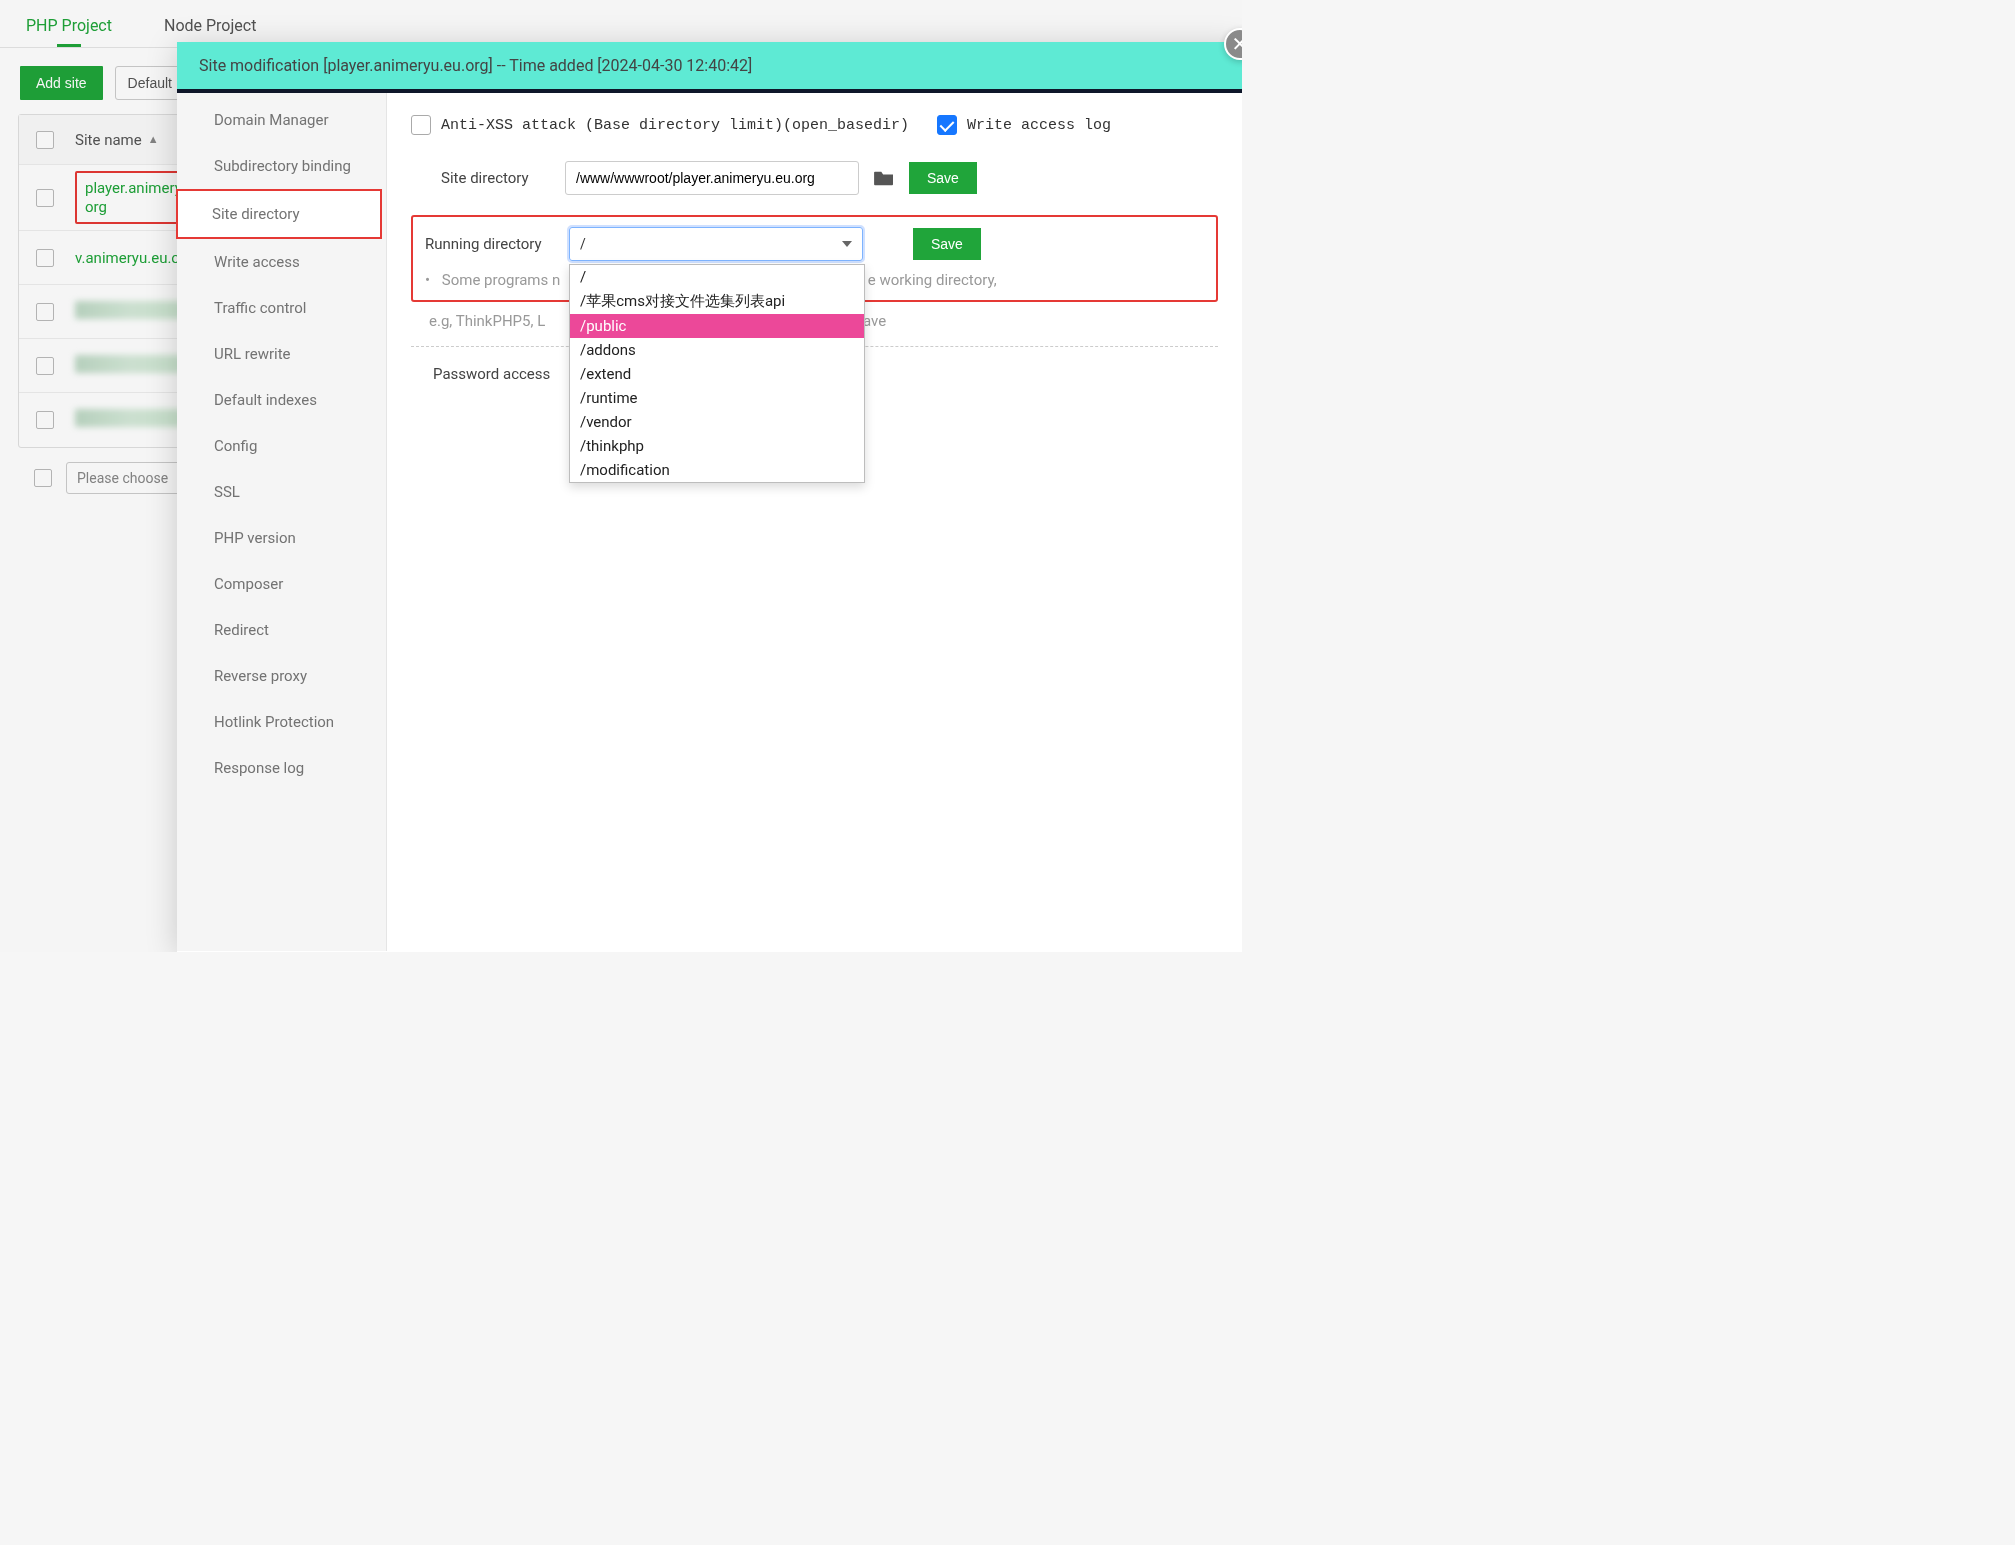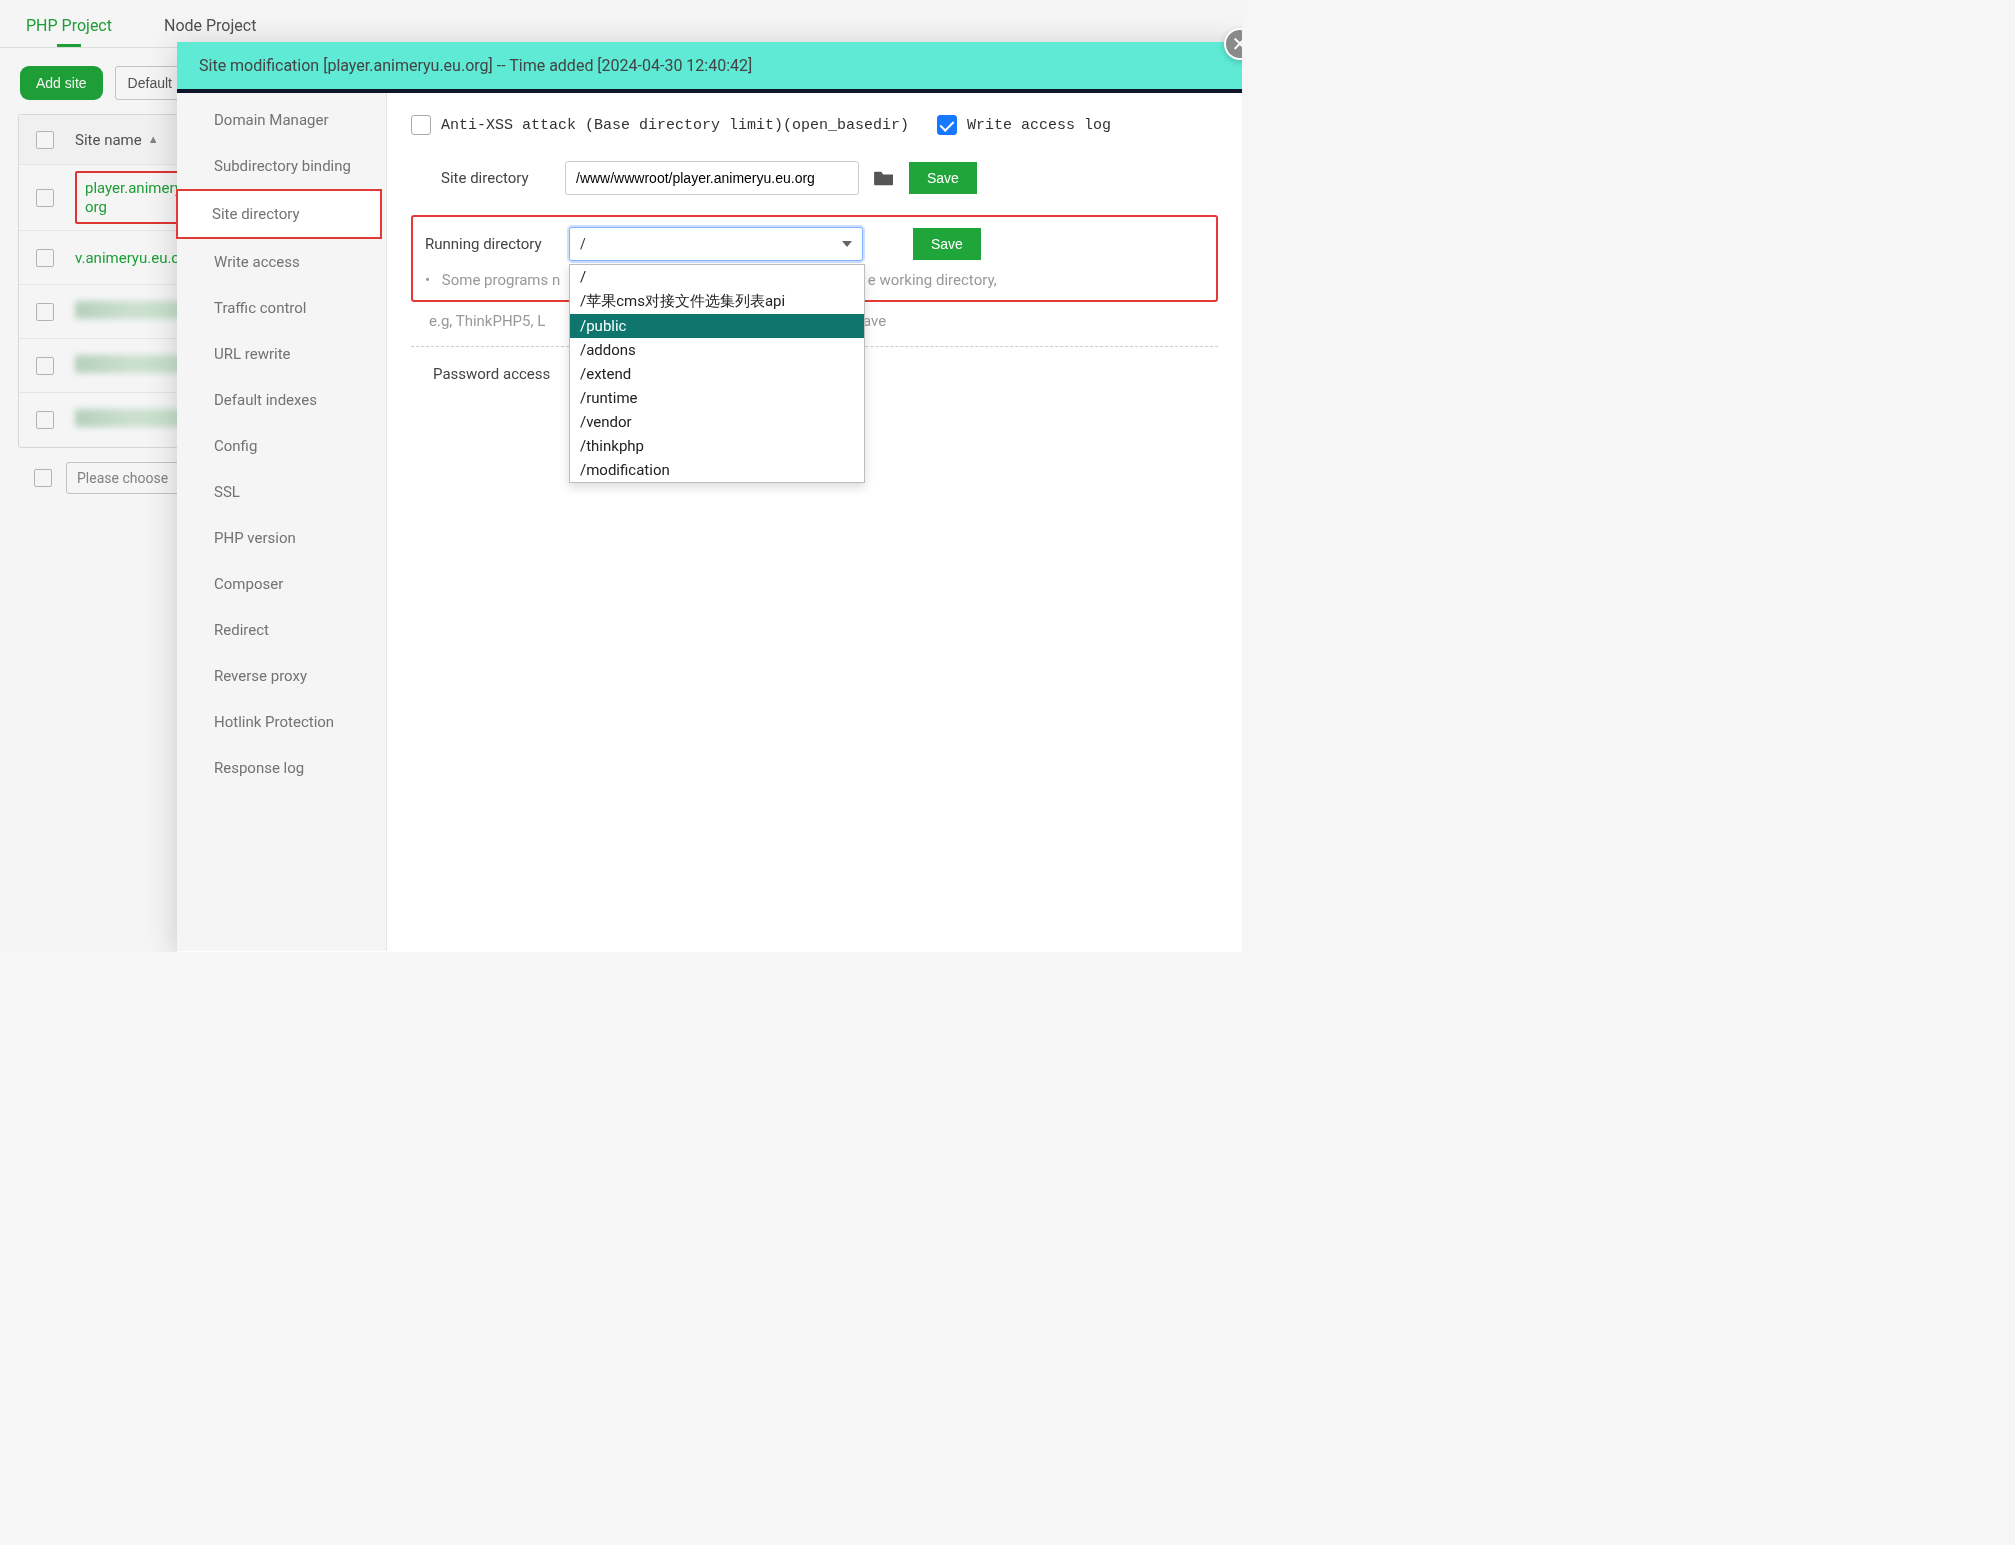--- a/index.html
+++ b/index.html
@@ -51,21 +51,21 @@
   .toolbar {
     padding: 18px 20px 14px 20px;
     display: flex;
     gap: 12px;
     align-items: center;
   }
   .btn-green {
     background: #20a53a;
     color: #fff;
     border: none;
-    border-radius: 9px;
+    border-radius: 1px;
     padding: 9px 16px;
     font-size: 14px;
     cursor: pointer;
   }
   .btn-outline {
     background: #fff;
     color: #555;
     border: 1px solid #ccc;
     border-radius: 3px;
     padding: 8px 12px;
@@ -249,21 +249,21 @@
     border:1px solid #bdbdbd;
     z-index: 60;
     box-shadow: 0 4px 10px rgba(0,0,0,0.15);
   }
   .dd-item {
     padding: 3px 10px;
     font-size: 15px;
     color:#222;
     cursor:pointer;
   }
-  .dd-item.selected { background:#0f766e; color:#fff; }
+  .dd-item.selected { background:#ec4899; color:#fff; }
 
   .red-box {
     border: 2px solid #e53935;
     border-radius: 3px;
     padding: 10px 12px 8px 12px;
   }
 
   .note {
     color:#999; font-size:15px; margin-top: 8px; line-height:1.5;
   }

